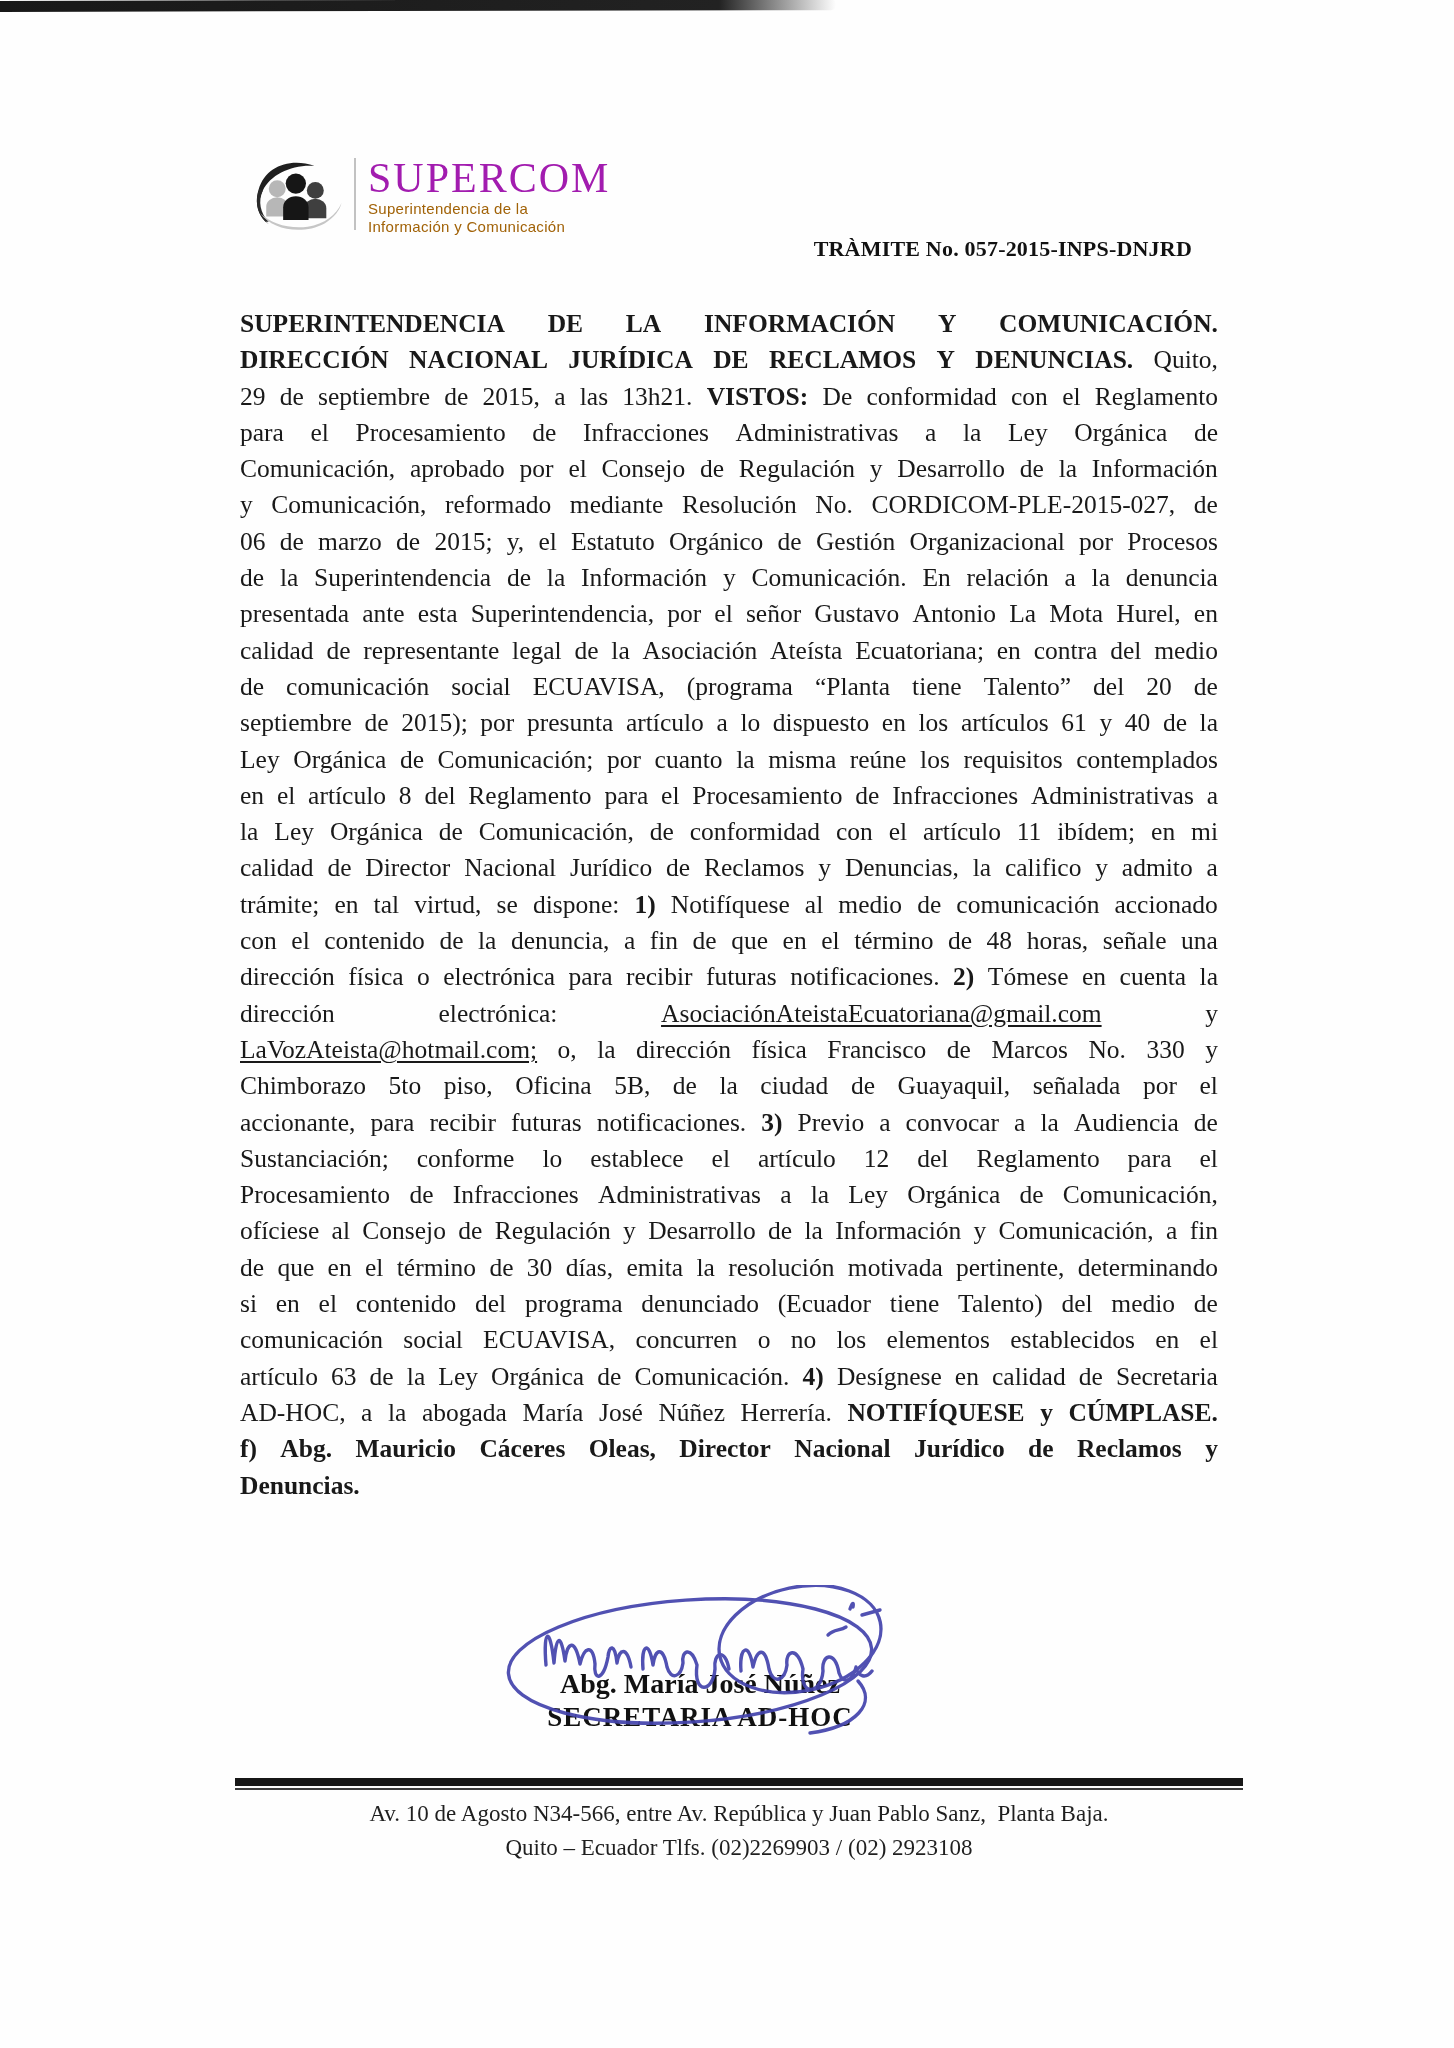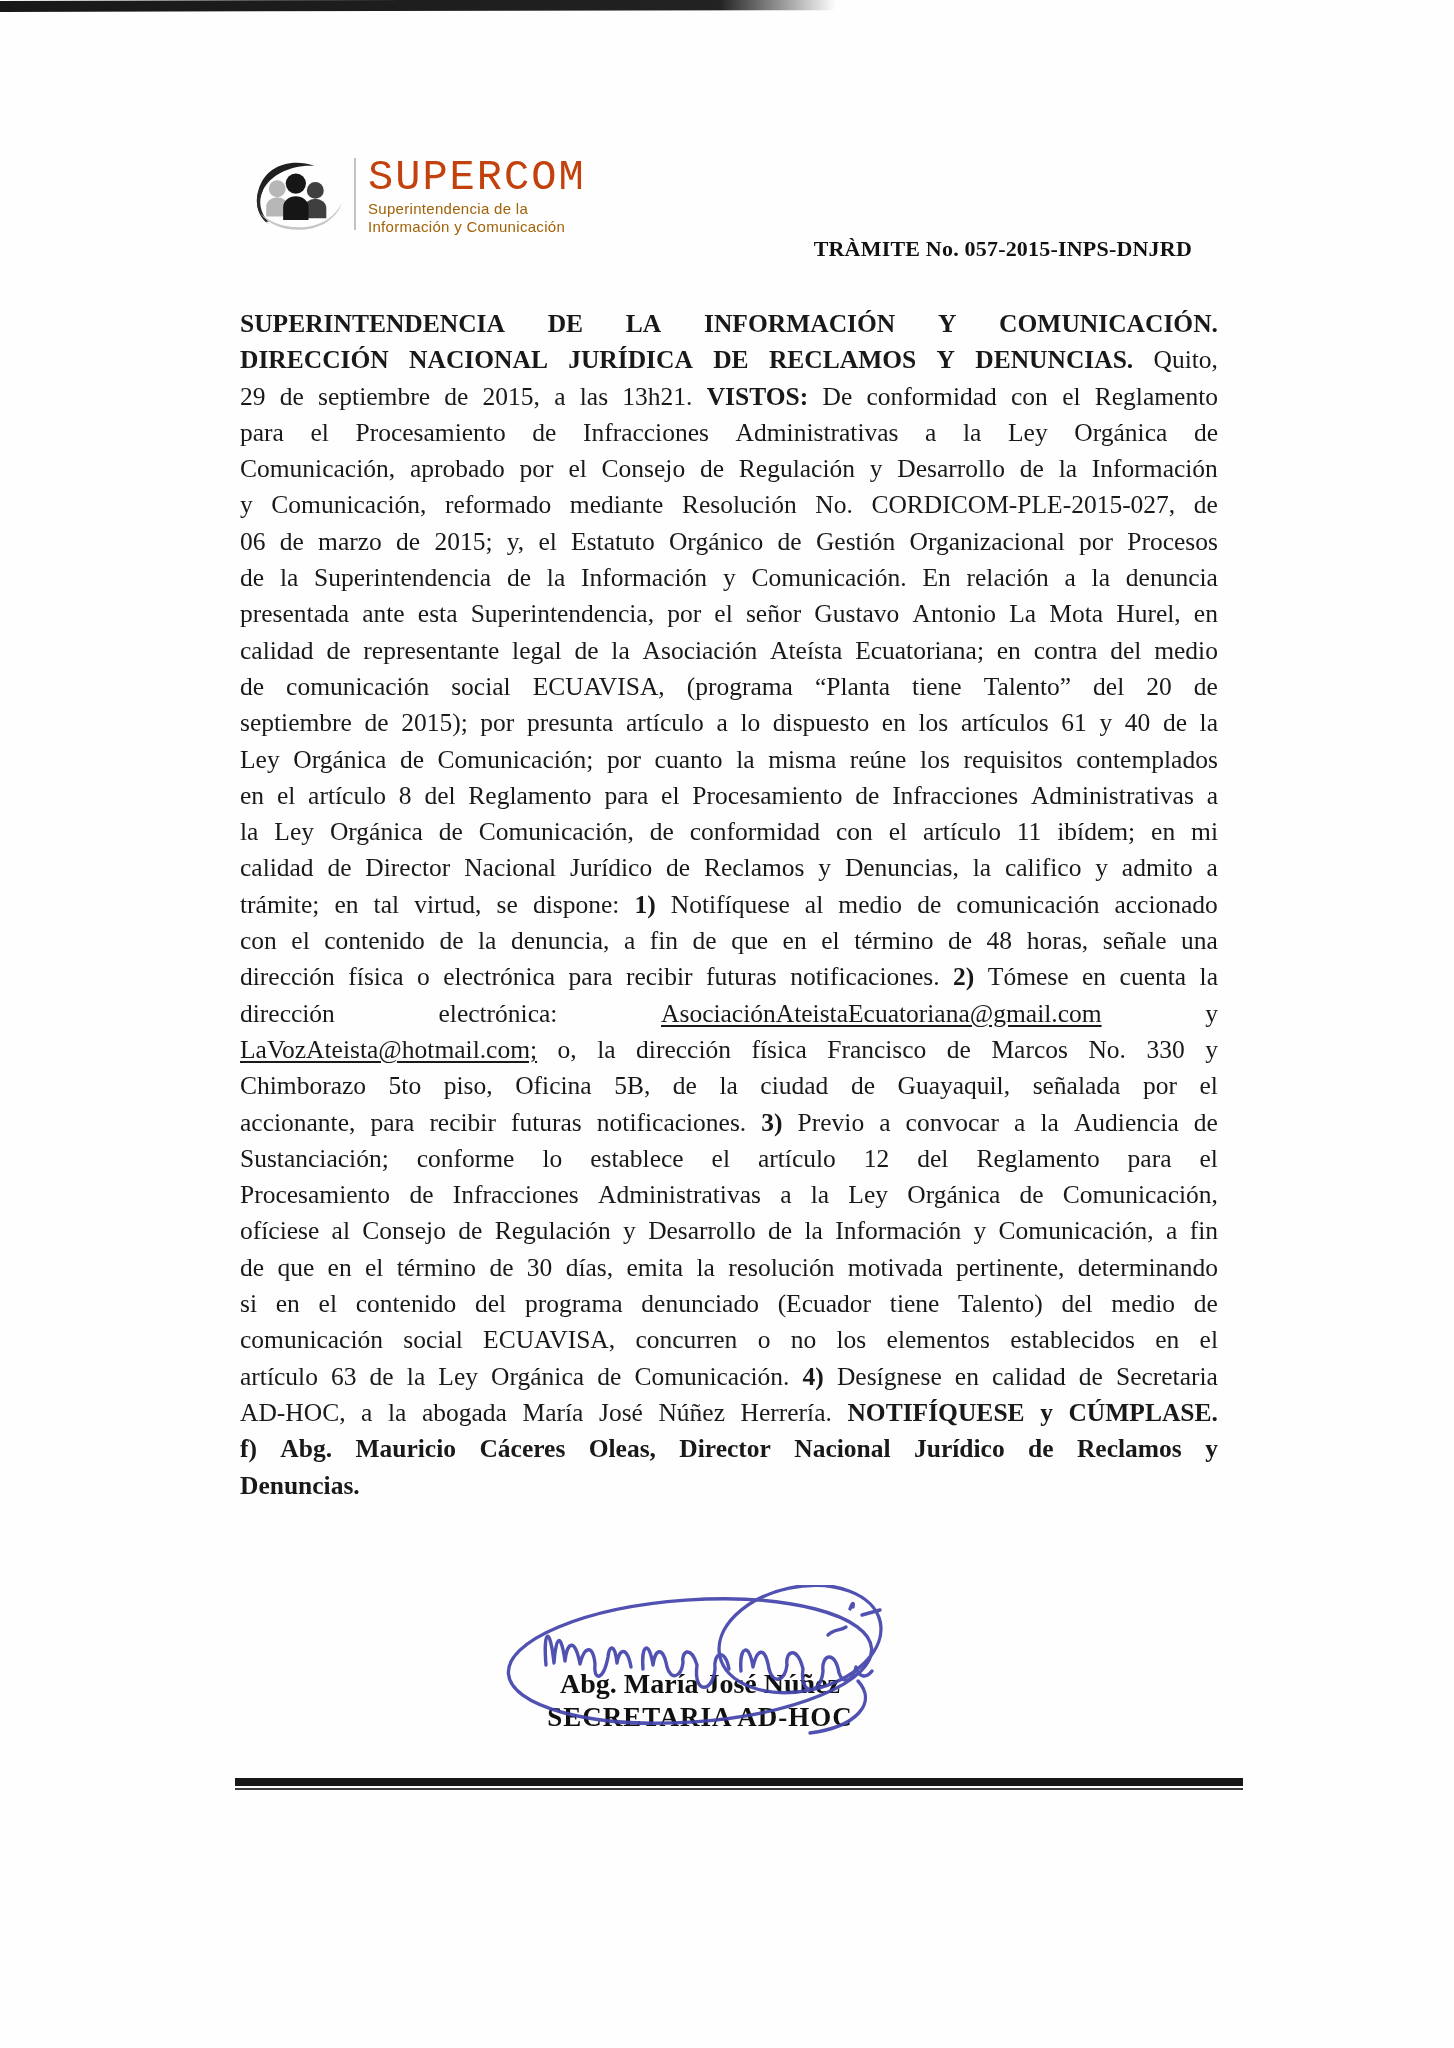--- a/index.html
+++ b/index.html
@@ -17,23 +17,23 @@
     background:linear-gradient(to right,#181818 0%,#222 86%,rgba(34,34,34,0) 100%);
     border-radius:0 5px 5px 0;
     transform:rotate(-0.12deg);
   }
   
   .letterhead{position:absolute;left:240px;top:156px;display:flex;align-items:flex-start;}
   .emblem{width:110px;height:84px;}
   .logo-divider{width:2px;height:72px;background:#c2c2c2;margin:2px 12px 0 4px;}
   .logo-text{padding-top:0;}
   .logo-wordmark{
-    font-family:Liberation Mono, monospace;
+    font-family:Liberation Serif, serif;
     font-size:42px;line-height:44px;font-weight:400;
-    letter-spacing:2px;color:#c2410c;
+    letter-spacing:2px;color:#a21caf;
   }
   .logo-sub{
     font-family:"Liberation Sans", sans-serif;
     font-size:15px;line-height:18px;color:#a16207;letter-spacing:0.3px;
   }
   
   .tramite{
     position:absolute;top:236px;right:262px;
     font-size:22px;font-weight:bold;color:#111;
     letter-spacing:0.2px;
@@ -583,14 +583,18 @@
         <path d="M424,30 L442,25"></path>
         <path d="M412,24 C414,18 416,16 415,22"></path>
 
         <path d="M420,96 C440,118 418,142 372,148"></path>
       </g>
     </svg>
   </div>
 
   <div class="footer-rule"></div>
 
+  <footer class="doc-footer">
+    <div>Av. 10 de Agosto N34-566, entre Av. República y Juan Pablo Sanz,&nbsp; Planta Baja.</div>
+    <div>Quito – Ecuador Tlfs. (02)2269903 / (02) 2923108</div>
+  </footer>
 
 </div>
 
 </body></html>

